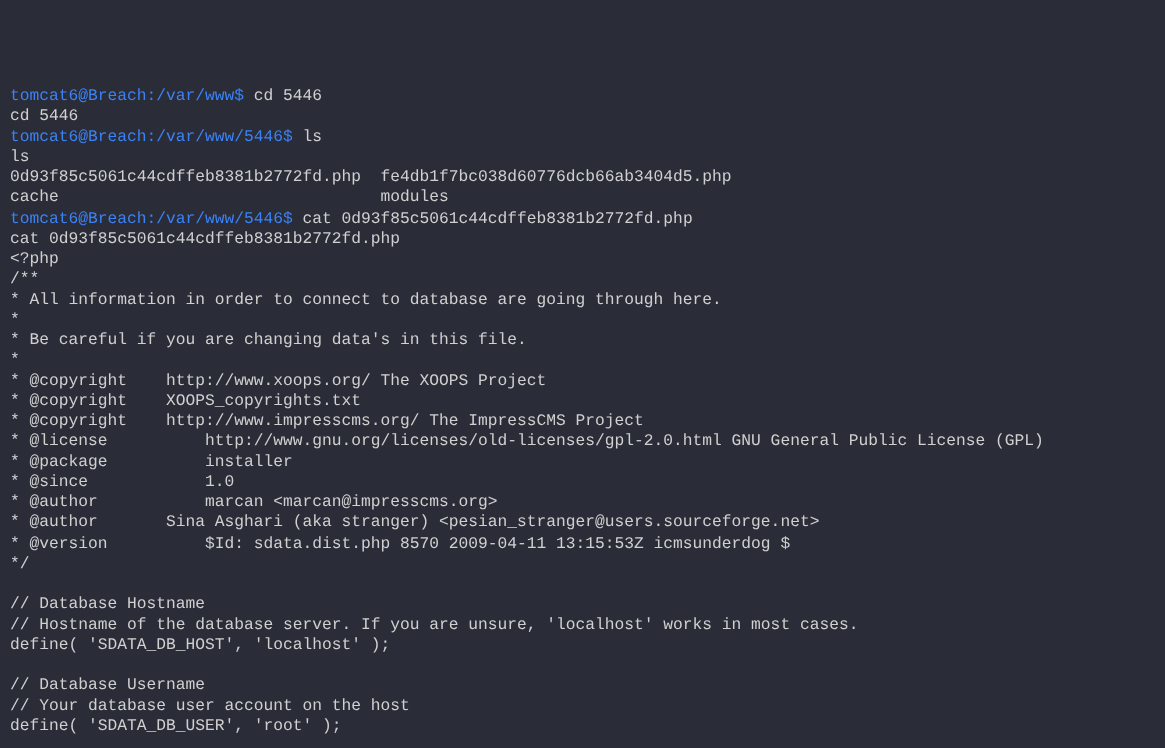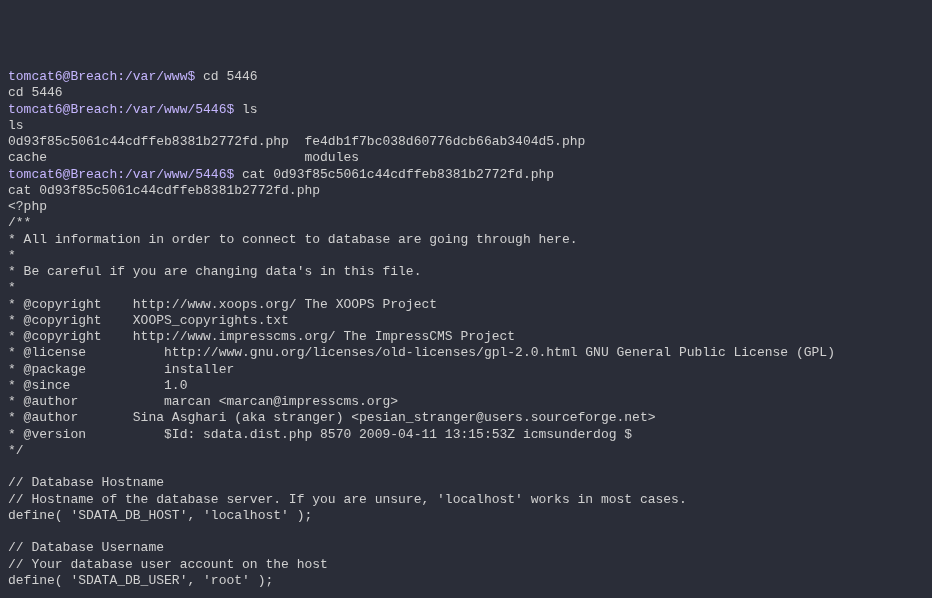--- a/index.html
+++ b/index.html
@@ -8,21 +8,21 @@
       color: #d0d0d0;
       font-family: 'Courier New', Consolas, monospace;
       font-size: 13px;
       line-height: 1.25;
       padding: 4px 8px;
       width: 932px;
       height: 598px;
       overflow: hidden;
       white-space: pre;
     }
-    .prompt-user { color: #c4b5fd; }
+    .prompt-user { color: #3b82f6; }
     .line { display: block; }
   </style>
 </head>
 <body>
 
 
 
 <div id="terminal"><div class="line"><span class="prompt-user">tomcat6@Breach:/var/www$</span><span> cd 5446</span></div><div class="line">cd 5446</div><div class="line"><span class="prompt-user">tomcat6@Breach:/var/www/5446$</span><span> ls</span></div><div class="line">ls</div><div class="line">0d93f85c5061c44cdffeb8381b2772fd.php  fe4db1f7bc038d60776dcb66ab3404d5.php</div><div class="line">cache                                 modules</div><div class="line"><span class="prompt-user">tomcat6@Breach:/var/www/5446$</span><span> cat 0d93f85c5061c44cdffeb8381b2772fd.php</span></div><div class="line">cat 0d93f85c5061c44cdffeb8381b2772fd.php</div><div class="line">&lt;?php</div><div class="line">/**</div><div class="line">* All information in order to connect to database are going through here.</div><div class="line">*</div><div class="line">* Be careful if you are changing data's in this file.</div><div class="line">*</div><div class="line">* @copyright    http://www.xoops.org/ The XOOPS Project</div><div class="line">* @copyright    XOOPS_copyrights.txt</div><div class="line">* @copyright    http://www.impresscms.org/ The ImpressCMS Project</div><div class="line">* @license          http://www.gnu.org/licenses/old-licenses/gpl-2.0.html GNU General Public License (GPL)</div><div class="line">* @package          installer</div><div class="line">* @since            1.0</div><div class="line">* @author           marcan &lt;marcan@impresscms.org&gt;</div><div class="line">* @author       Sina Asghari (aka stranger) &lt;pesian_stranger@users.sourceforge.net&gt;</div><div class="line">* @version          $Id: sdata.dist.php 8570 2009-04-11 13:15:53Z icmsunderdog $</div><div class="line">*/</div><div class="line">&nbsp;</div><div class="line">// Database Hostname</div><div class="line">// Hostname of the database server. If you are unsure, 'localhost' works in most cases.</div><div class="line">define( 'SDATA_DB_HOST', 'localhost' );</div><div class="line">&nbsp;</div><div class="line">// Database Username</div><div class="line">// Your database user account on the host</div><div class="line">define( 'SDATA_DB_USER', 'root' );</div><div class="line">&nbsp;</div></div>
 
 

